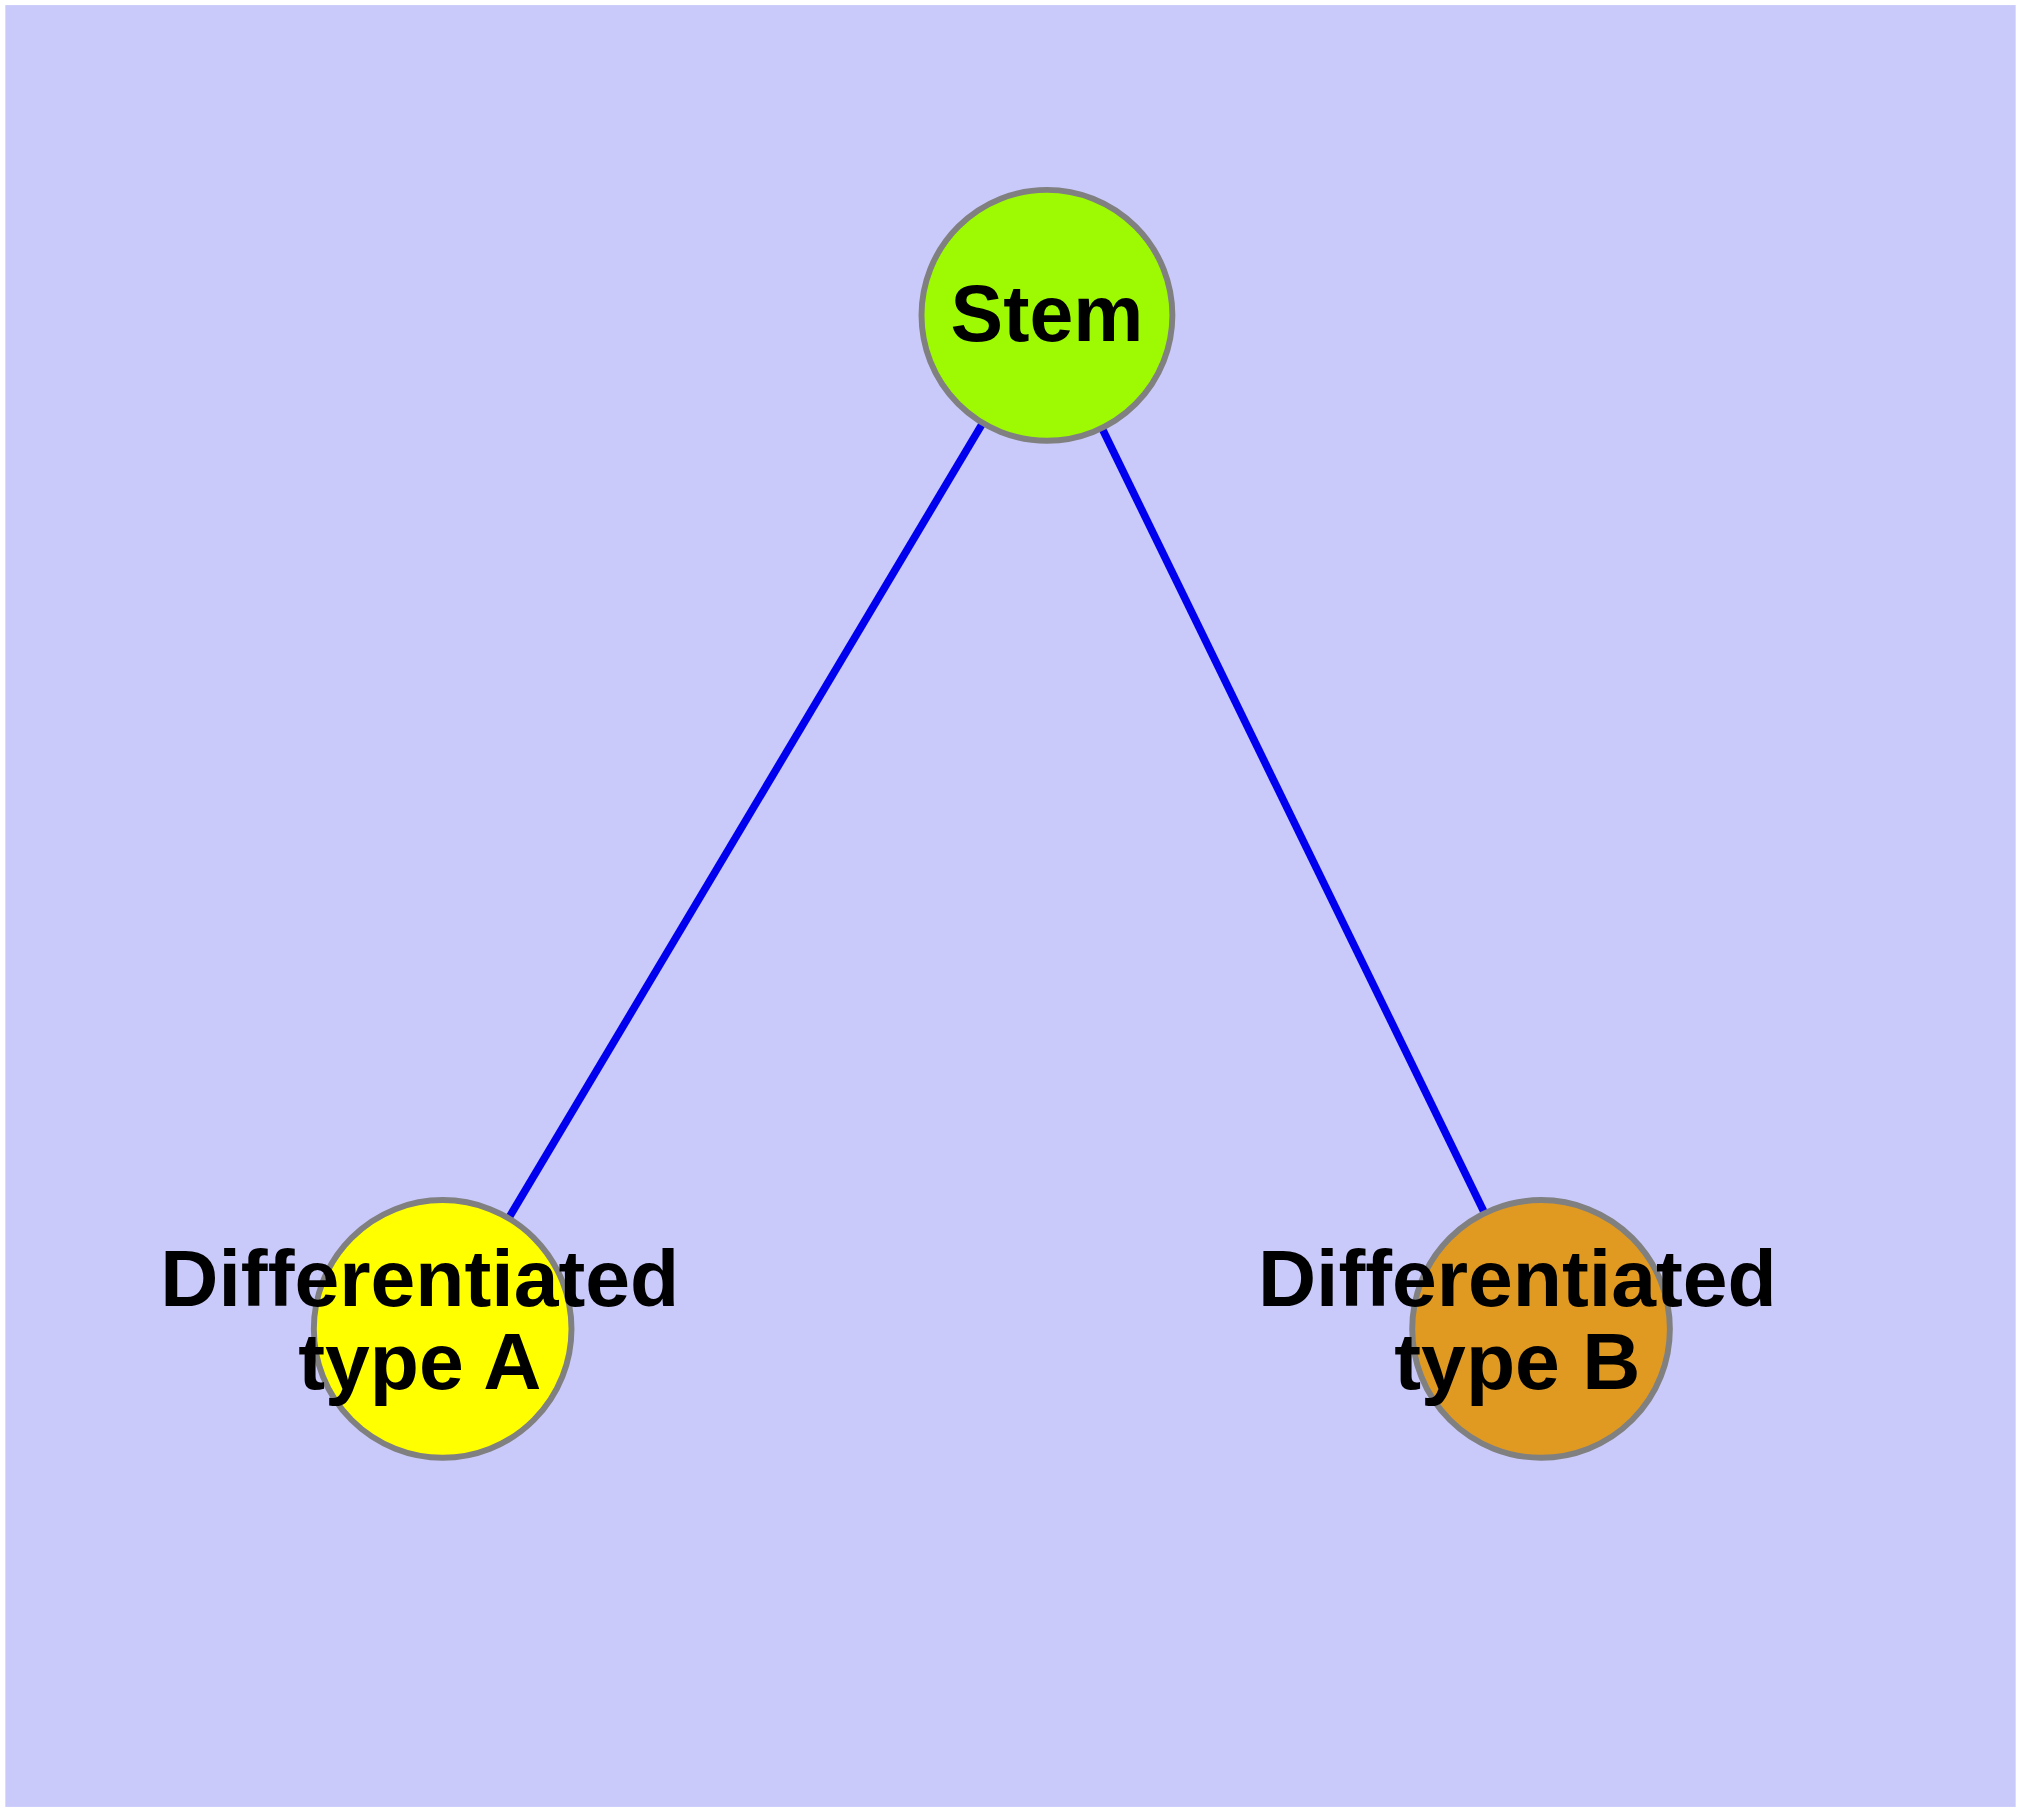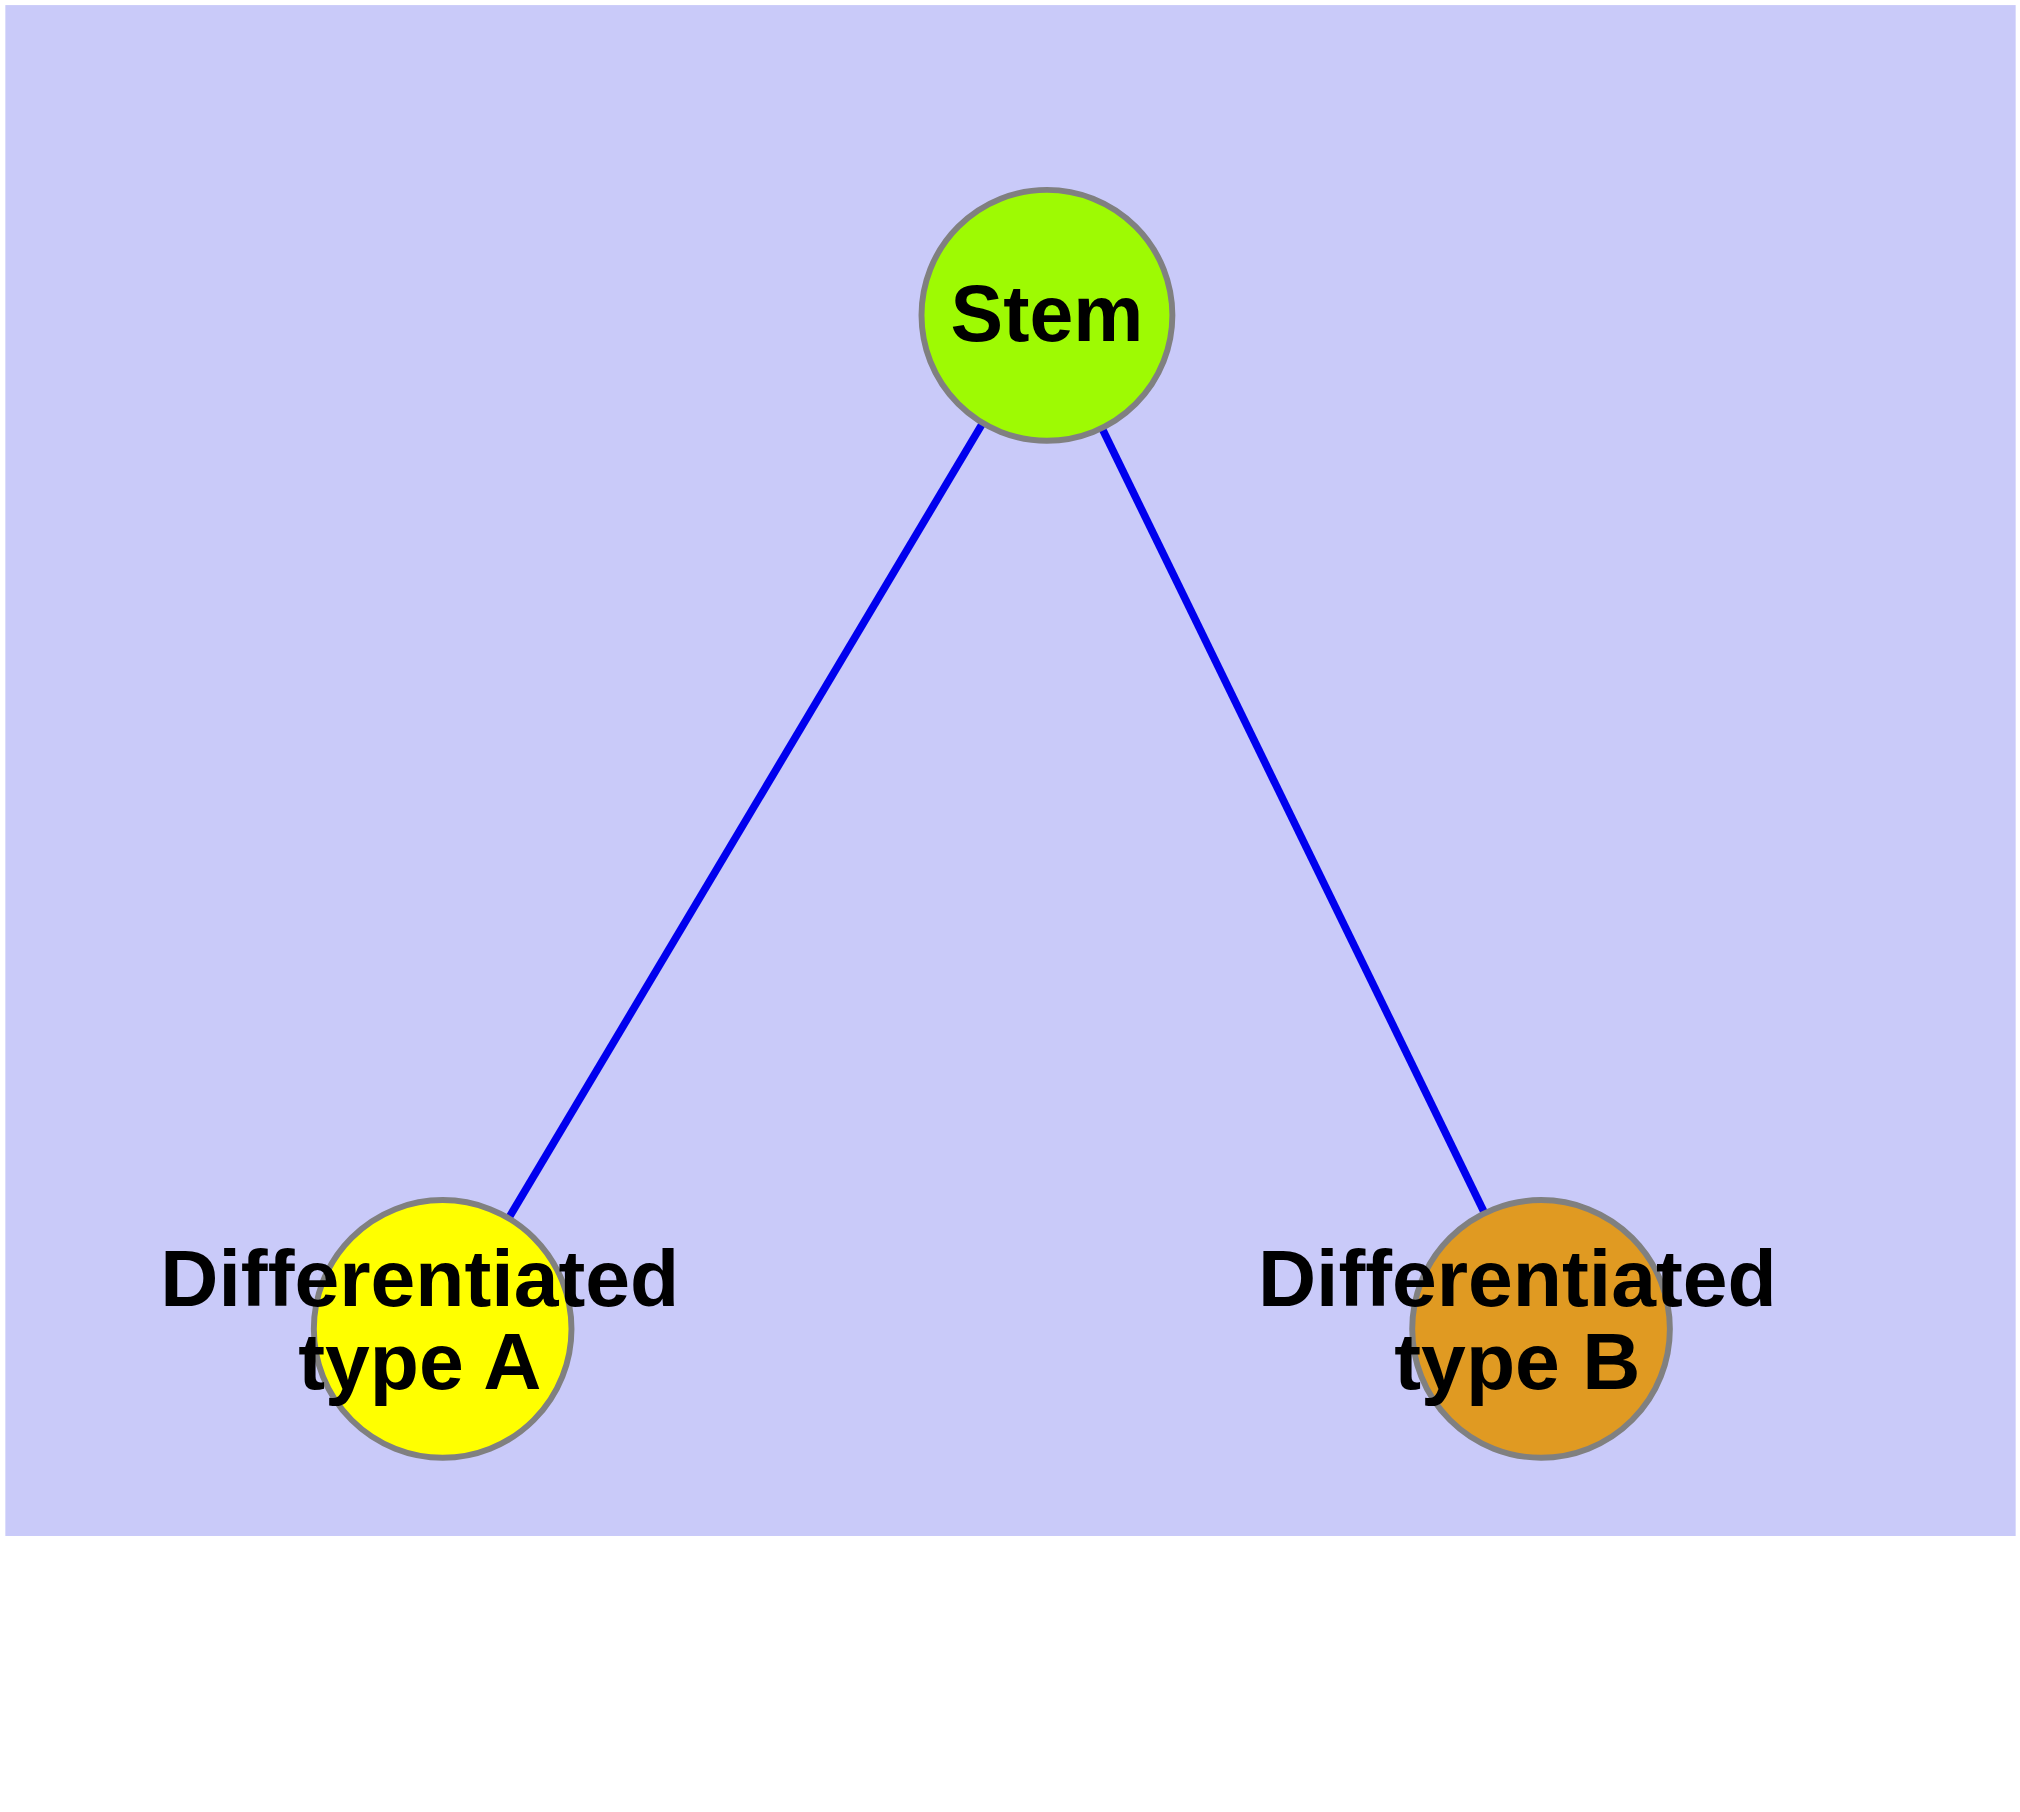--- a/index.html
+++ b/index.html
@@ -3,21 +3,21 @@
 <meta charset="utf-8">
 <style>
   html, body {
     margin: 0;
     padding: 0;
     background: #ffffff;
   }
   #canvas {
     position: relative;
     width: 2021px;
-    height: 1536px;
+    height: 1812px;
     background: #ffffff;
     overflow: hidden;
     font-family: "Liberation Sans", sans-serif;
   }
   #graph-svg {
     display: block;
     width: 2021px;
     height: 1812px;
   }
   .node-circle {

